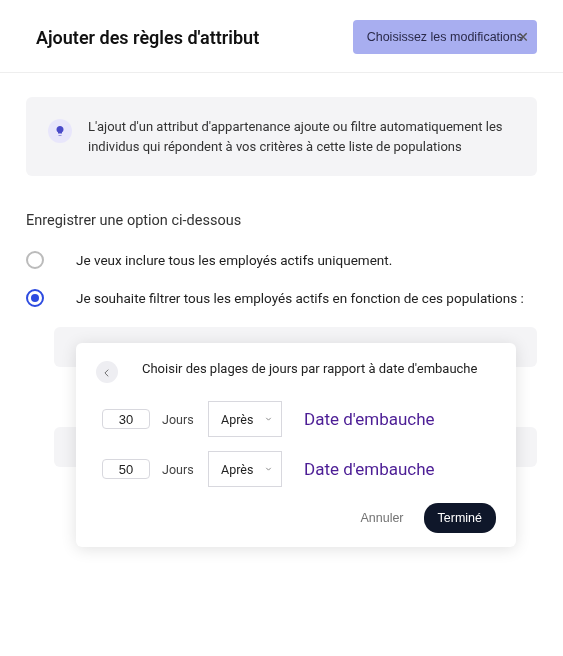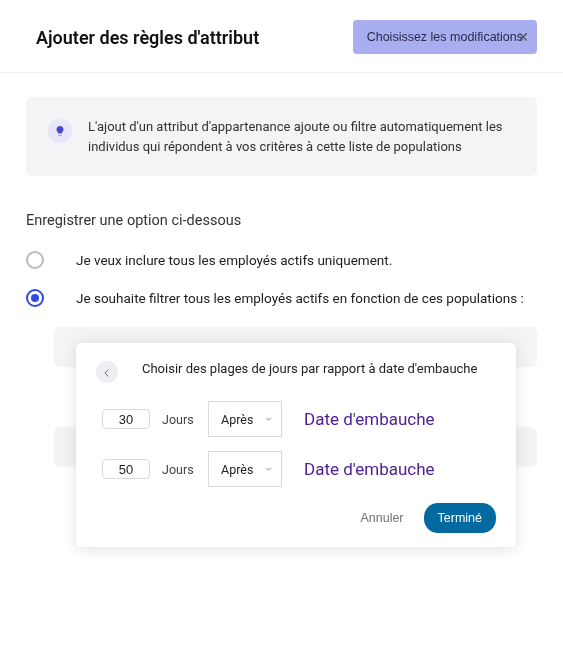--- a/index.html
+++ b/index.html
@@ -207,21 +207,21 @@
     }
     .cancel-btn {
       background: transparent;
       border: none;
       color: #737373;
       font-size: 12.5px;
       padding: 8px 10px;
       cursor: pointer;
     }
     .done-btn {
-      background: #0369a1;
+      background: #0f172a;
       color: #fff;
       border: none;
       font-size: 12.5px;
       padding: 8px 14px;
       border-radius: 14px;
       cursor: pointer;
     }
   </style>
 </head>
 <body>

